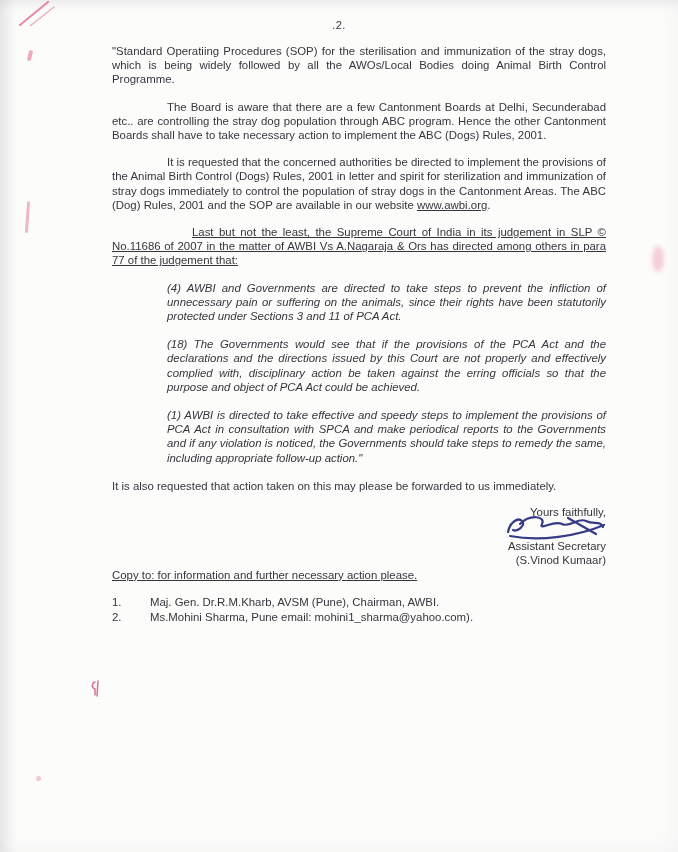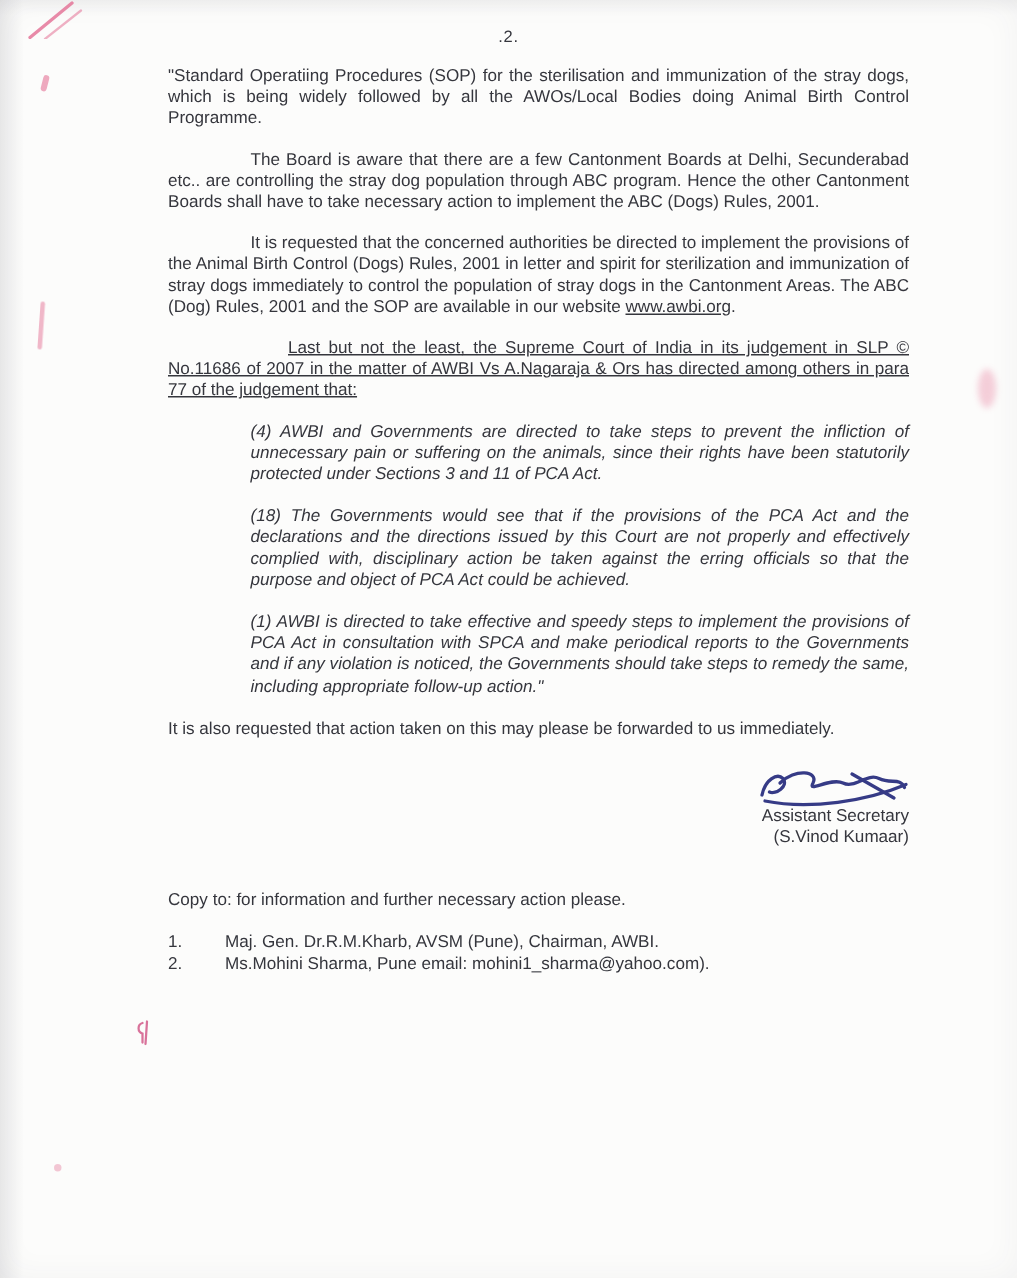--- a/index.html
+++ b/index.html
@@ -33,27 +33,27 @@
   }
   .para { margin: 0 0 13px 0; }
   .indent { text-indent: 55px; }
   .indent-lg { text-indent: 80px; text-decoration: underline; }
   .quote {
     margin: 0 0 14px 55px;
     font-style: italic;
     text-align: justify;
   }
   .weblink { text-decoration: underline; color: inherit; cursor: pointer; }
-  .final { margin-top: 2px; margin-bottom: 24px; }
+  .final { margin-top: 2px; margin-bottom: 12px; }
   .closing { text-align: right; margin-top: 12px; }
   .signature {
     display: block;
     margin: -7px 0 -3px auto;
   }
-  .copy-label { margin-top: 28px; margin-bottom: 13px; text-align: left; }
+  .copy-label { margin-bottom: 13px; text-align: left; text-decoration: underline; }
   .copy-item { display: flex; margin-bottom: 1px; text-align: left; }
   .copy-num { width: 38px; flex: 0 0 38px; }
   .copy-text { flex: 1; }
   
   .art { position: absolute; pointer-events: none; }
   .art-tl { left: 18px; top: 0px; }
   .art-dot1 {
     left: 28px; top: 50px; width: 4px; height: 11px;
     background: #e2648c; opacity: 0.55; border-radius: 2px;
     transform: rotate(14deg);
@@ -108,20 +108,21 @@
 
     <p class="para indent-lg">Last but not the least, the Supreme Court of India in its judgement in SLP © No.11686 of 2007 in the matter of AWBI Vs A.Nagaraja &amp; Ors has directed among others in para 77 of the judgement that:</p>
 
     <p class="quote">(4) AWBI and Governments are directed to take steps to prevent the infliction of unnecessary pain or suffering on the animals, since their rights have been statutorily protected under Sections 3 and 11 of PCA Act.</p>
     <p class="quote">(18) The Governments would see that if the provisions of the PCA Act and the declarations and the directions issued by this Court are not properly and effectively complied with, disciplinary action be taken against the erring officials so that the purpose and object of PCA Act could be achieved.</p>
     <p class="quote">(1) AWBI is directed to take effective and speedy steps to implement the provisions of PCA Act in consultation with SPCA and make periodical reports to the Governments and if any violation is noticed, the Governments should take steps to remedy the same, including appropriate follow-up action."</p>
 
     <p class="para final">It is also requested that action taken on this may please be forwarded to us immediately.</p>
 
     <div class="closing">
+      <div>Yours faithfully,</div>
       <svg class="signature" width="104" height="30" viewBox="0 0 104 30">
         <g stroke="#2c3180" stroke-width="2.2" fill="none" stroke-linecap="round" opacity="0.95">
           <path d="M6,20 C8,10 16,5 20,9 C24,14 15,20 11,18"></path>
           <path d="M18,12 C28,2 44,4 40,12 C36,19 52,8 60,12 C68,16 76,5 84,9 C92,13 98,8 101,15"></path>
           <path d="M8,24 C38,30 76,24 102,13"></path>
           <path d="M66,6 L94,22"></path>
         </g>
       </svg>
       <div>Assistant Secretary</div>
       <div>(S.Vinod Kumaar)</div>

